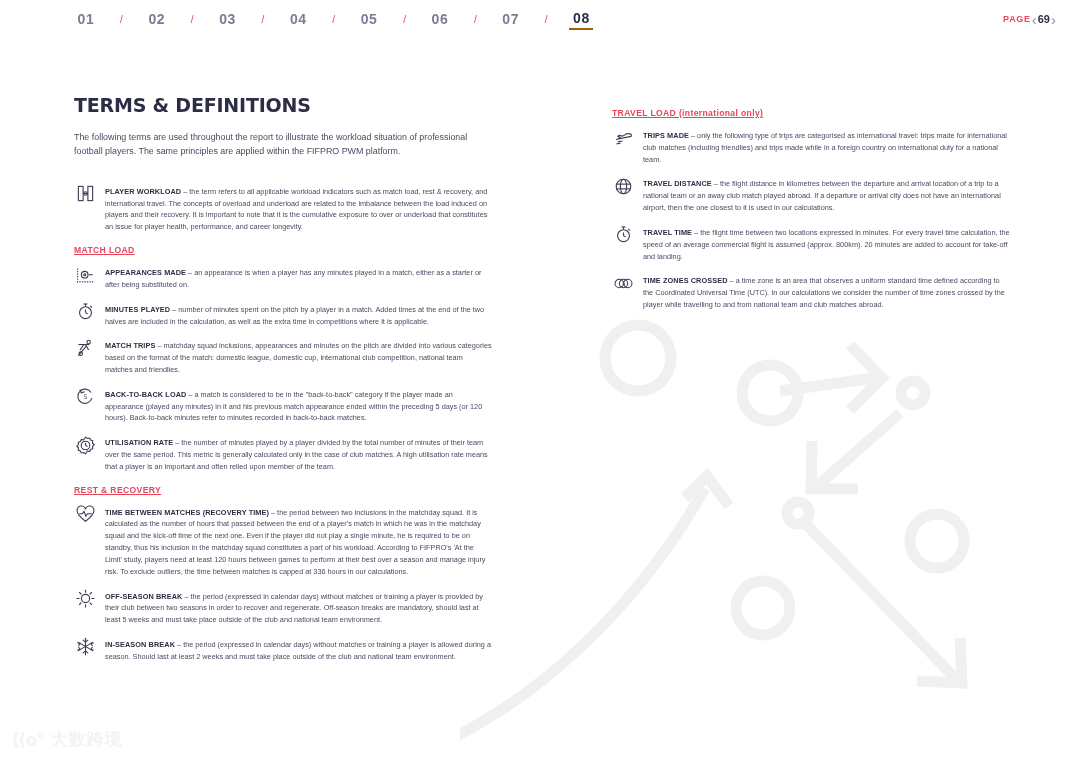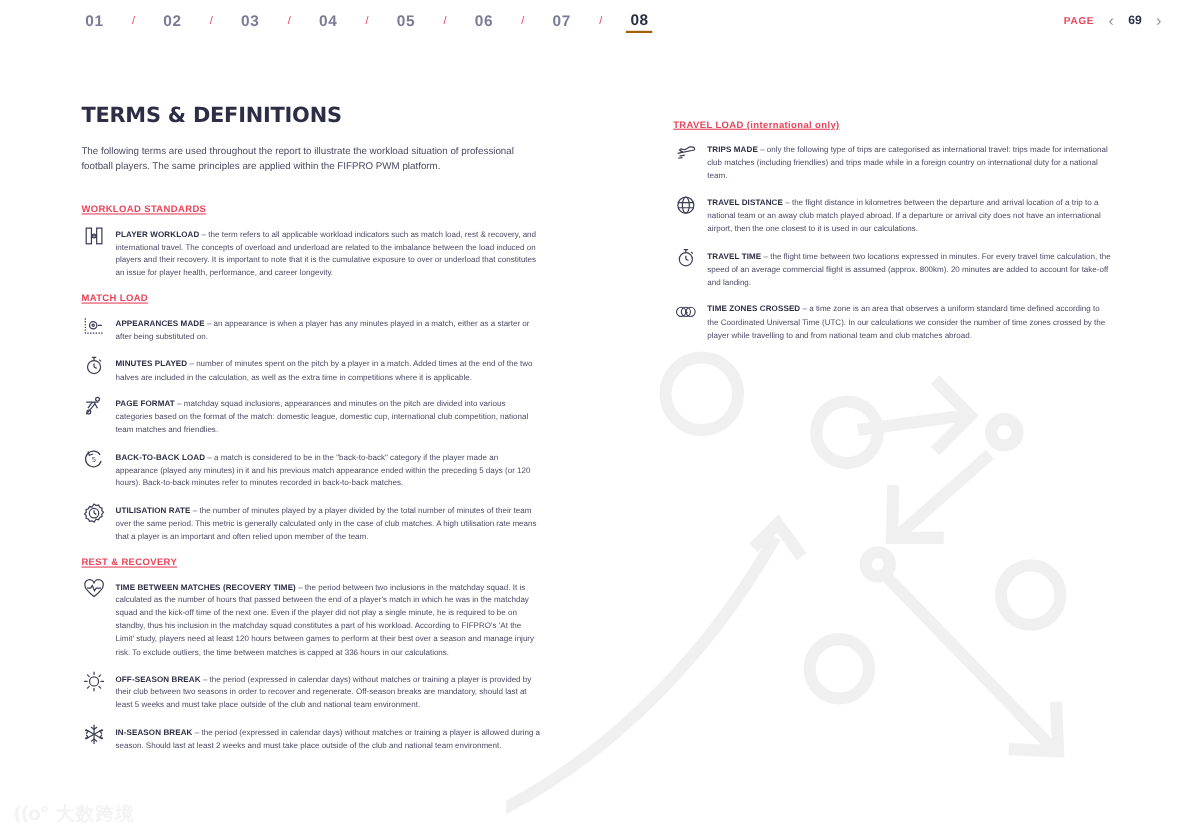--- a/index.html
+++ b/index.html
@@ -43,21 +43,21 @@
     color:#2d2d46;
     border-bottom:2px solid #a16207;
   }
   .chapter-sep {
     font-size:10px; color:#e8445a;
     margin:0 22px;
     font-weight:400;
   }
   #page-nav {
     margin-left:auto; margin-right:24px;
-    display:flex; align-items:center; gap:13px;
+    display:flex; align-items:center; gap:1px;
   }
   #page-label { font-size:9px; font-weight:bold; letter-spacing:.7px; color:#e8445a; }
   .page-arrow { color:#8d8da6; font-size:15px; line-height:1; cursor:pointer; }
   #page-number { font-size:11px; font-weight:bold; color:#2d2d46; }
 
   
   #content {
     position:absolute; top:38px; left:0; right:0; bottom:0;
     z-index:2;
   }
@@ -184,21 +184,20 @@
     <span class="page-arrow">›</span>
   </div>
 </div>
 
 <div id="content">
   <div id="col-left">
     <h1 id="page-title">TERMS &amp; DEFINITIONS</h1>
     <p id="intro">The following terms are used throughout the report to illustrate the workload situation of professional football players. The same principles are applied within the FIFPRO PWM platform.</p>
     <div id="left-sections">
         <div class="section-block">
-          <div class="section-head">WORKLOAD STANDARDS</div>
           <div class="term">
             <div class="term-icon">
               <svg viewBox="0 0 24 24" fill="none" stroke="currentColor" stroke-width="1.4">
                 <rect x="3" y="3" width="6" height="18"></rect>
                 <rect x="15" y="3" width="6" height="18"></rect>
                 <line x1="9" y1="12" x2="15" y2="12"></line>
                 <circle cx="12" cy="12" r="2.2"></circle>
               </svg>
             </div>
             <div class="term-text"><span class="term-name">PLAYER WORKLOAD</span> – the term refers to all applicable workload indicators such as match load, rest &amp; recovery, and international travel. The concepts of overload and underload are related to the imbalance between the load induced on players and their recovery. It is important to note that it is the cumulative exposure to over or underload that constitutes an issue for player health, performance, and career longevity.</div>
@@ -234,21 +233,21 @@
             <div class="term-icon">
               <svg viewBox="0 0 24 24" fill="none" stroke="currentColor" stroke-width="1.4">
                 <circle cx="16" cy="3.8" r="2.2"></circle>
                 <path d="M3 7 L17 7"></path>
                 <path d="M10 7 L5 14"></path>
                 <path d="M12 7 L16 14"></path>
                 <line x1="3" y1="21" x2="13" y2="9"></line>
                 <circle cx="6" cy="18.5" r="2.2"></circle>
               </svg>
             </div>
-            <div class="term-text"><span class="term-name">PAGE FORMAT</span> – matchday squad inclusions, appearances and minutes on the pitch are divided into various categories based on the format of the match: domestic league, domestic cup, international club competition, national team matches and friendlies.</div>
+            <div class="term-text"><span class="term-name">MATCH TRIPS</span> – matchday squad inclusions, appearances and minutes on the pitch are divided into various categories based on the format of the match: domestic league, domestic cup, international club competition, national team matches and friendlies.</div>
           </div>
           <div class="term">
             <div class="term-icon">
               <svg viewBox="0 0 24 24" fill="none" stroke="currentColor" stroke-width="1.4">
                 <path d="M19 7 A 9 9 0 1 0 20 14"></path>
                 <polyline points="5,3 6.5,7.4 11,6"></polyline>
                 <text x="12" y="15.6" font-size="8" font-family="DejaVu Sans, sans-serif" fill="currentColor" stroke="none" text-anchor="middle">5</text>
               </svg>
             </div>
             <div class="term-text"><span class="term-name">BACK-TO-BACK LOAD</span> – a match is considered to be in the "back-to-back" category if the player made an appearance (played any minutes) in it and his previous match appearance ended within the preceding 5 days (or 120 hours). Back-to-back minutes refer to minutes recorded in back-to-back matches.</div>

